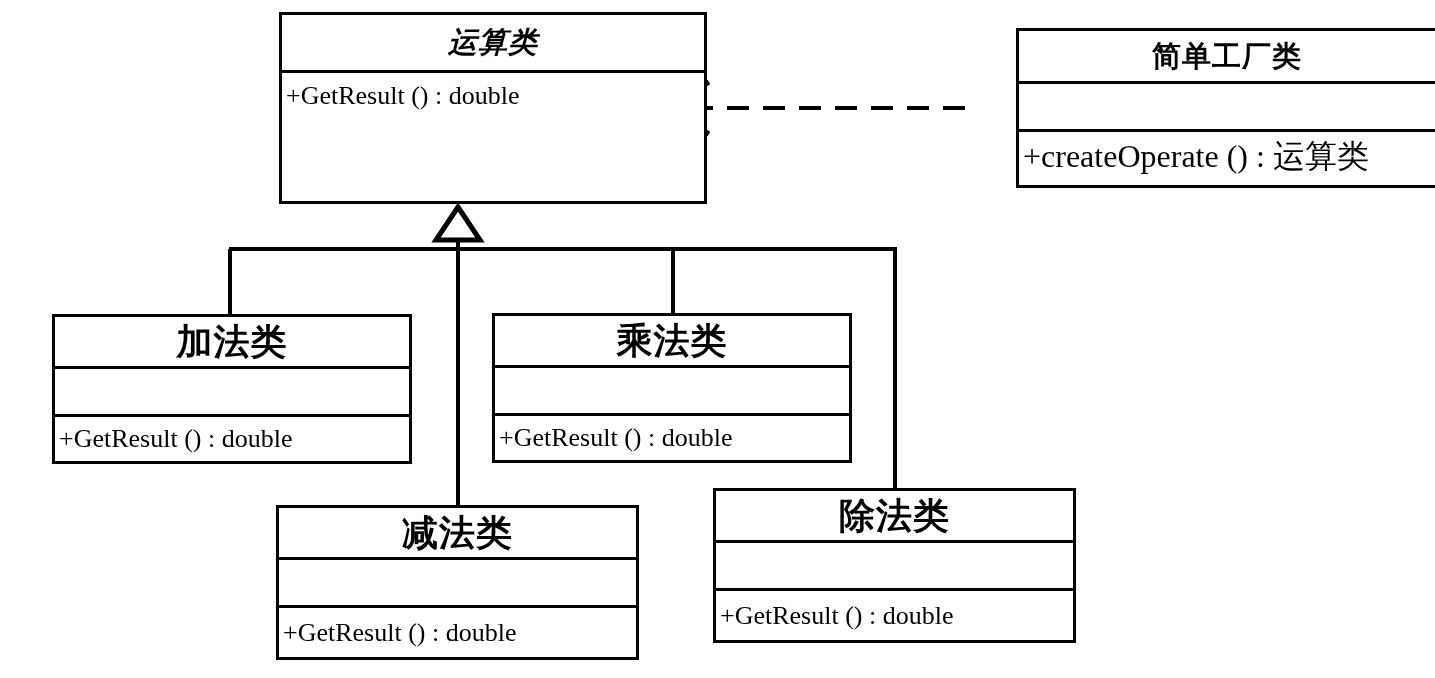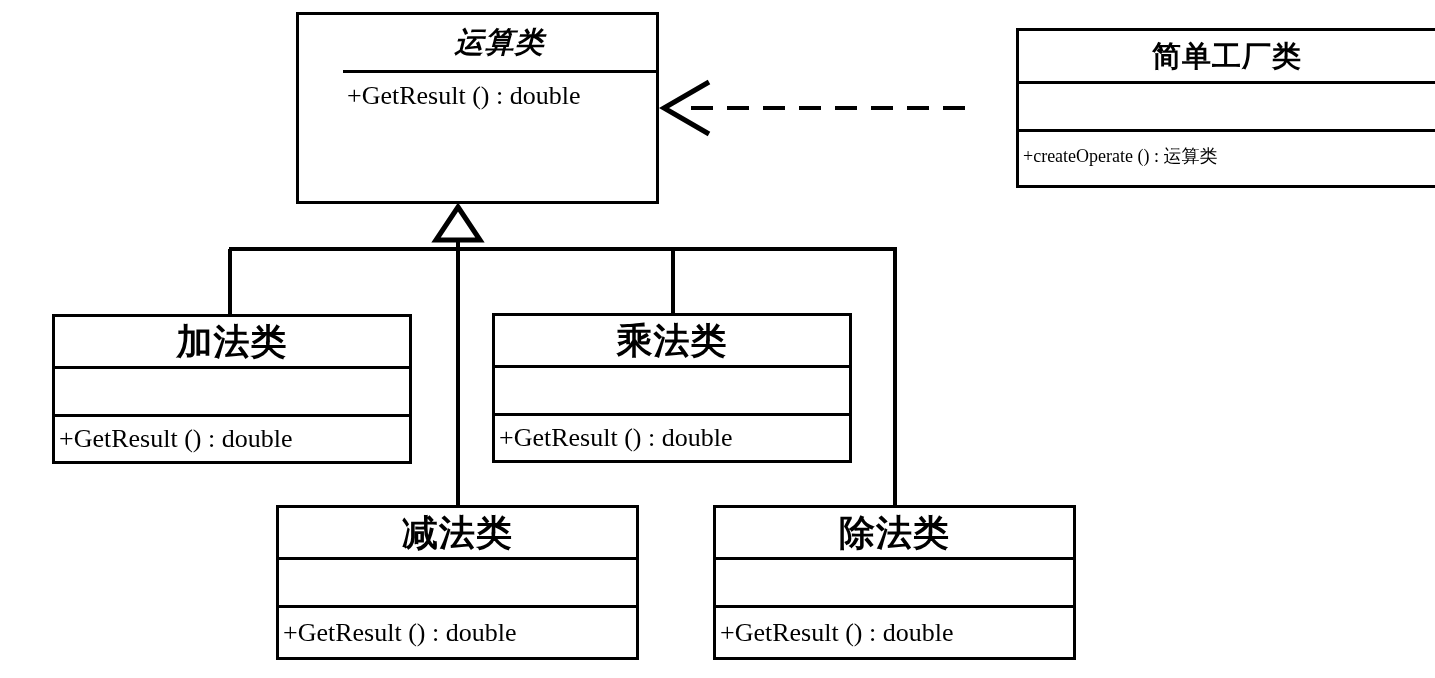--- a/index.html
+++ b/index.html
@@ -77,40 +77,40 @@
   .member-line {
     font-family: "Liberation Serif", "DejaVu Serif", serif;
     font-size: 27px;
     line-height: 1.22;
     color: #000000;
     white-space: nowrap;
     padding-left: 4px;
   }
 
   
-  #class-operation { left: 296px; top: 12px; width: 363px; height: 192px; padding-left: 44px; }
+  #class-operation { left: 279px; top: 12px; width: 428px; height: 192px; }
   #class-operation .name-compartment { height: 58px; }
   #class-operation .attr-compartment  { height: 82px; }
   #class-operation .op-compartment    { height: 46px; }
   #class-operation .class-title { font-size: 29px; }
   #class-operation .member-line { font-size: 26px; line-height: 1.18; }
 
   
   #class-factory { left: 1016px; top: 28px; width: 422px; height: 160px; }
   #class-factory .name-compartment { height: 53px; }
   #class-factory .attr-compartment  { height: 48px; }
   #class-factory .op-compartment    { height: 50px; }
   #class-factory .class-title { font-size: 29px; }
-  #class-factory .member-line { font-size: 18px; }
+  #class-factory .member-line { font-size: 32px; }
 
   
   #class-add { left: 52px;  top: 314px; width: 360px; height: 150px; }
   #class-mul { left: 492px; top: 313px; width: 360px; height: 150px; }
   #class-sub { left: 276px; top: 505px; width: 363px; height: 155px; }
-  #class-div { left: 713px; top: 505px; width: 363px; height: 155px; }
+  #class-div { left: 713px; top: 488px; width: 363px; height: 155px; }
 
   .leaf .name-compartment { height: 52px; }
   .leaf .attr-compartment  { height: 48px; }
   .leaf .op-compartment    { flex: 1 1 auto; }
   .leaf .class-title { font-size: 36px; }
   .leaf .member-line { font-size: 26px; }
 </style>
 </head>
 <body>
 

